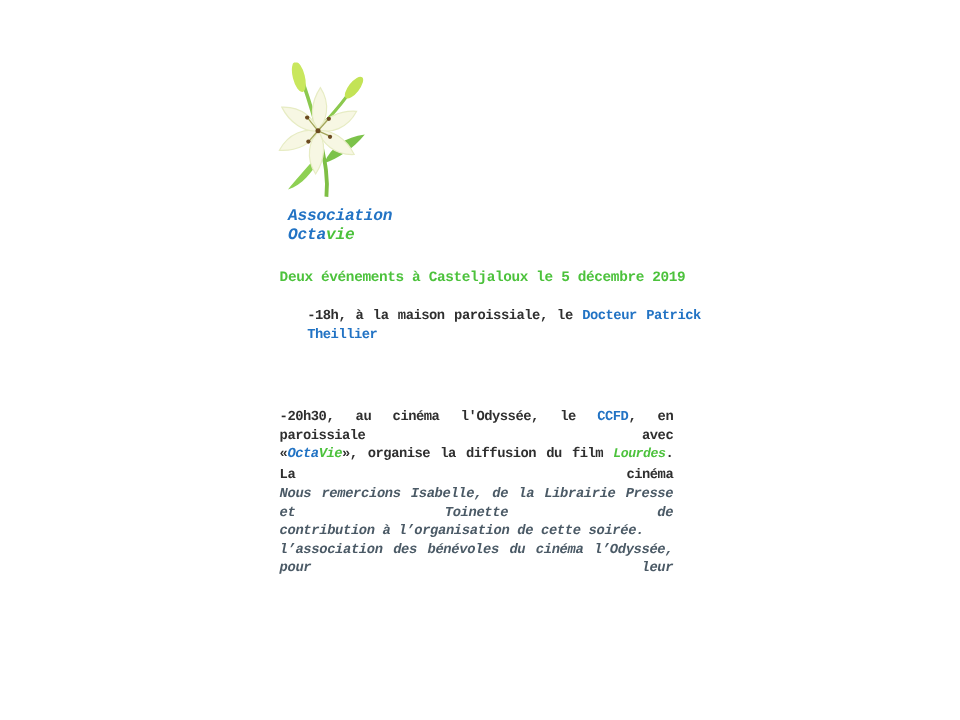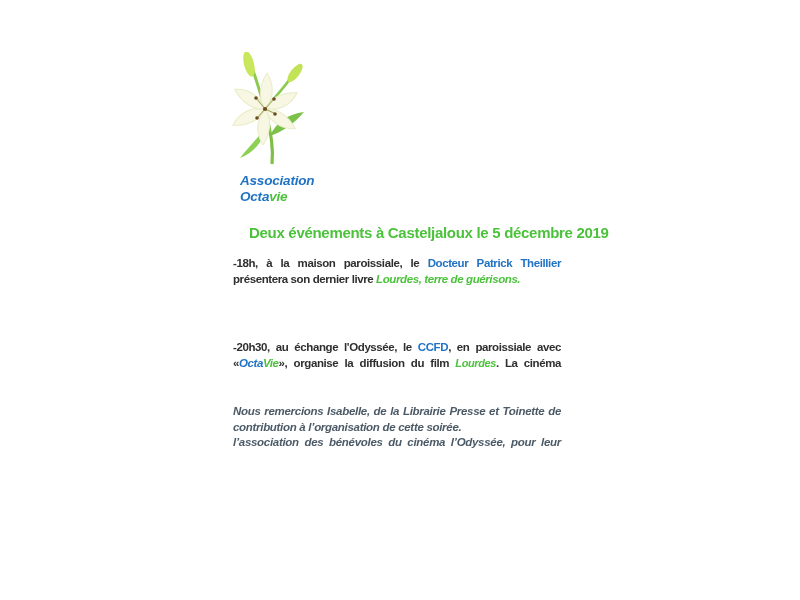--- a/index.html
+++ b/index.html
@@ -2,44 +2,44 @@
 <html lang="fr" style="--page-bg: #ffffff; --blue: #2273c4; --green: #4cc23c; --dark: #2f2f2f; --slate: #4b5a66; --petal: #f7f7e3; --petal-edge: #e7ecc4; --stem: #85c64b; --bud: #c9e75d; --leaf: #7cc24a;"><head>
 <meta charset="utf-8">
 <title>Association Octavie — Flyer</title>
 <style>
   html,body{margin:0;padding:0;background:#ffffff;}
   .page{
     position:relative;
     width:800px;height:600px;
     background:var(--page-bg,#ffffff);
     overflow:hidden;
-    font-family:Liberation Sans, sans-serif;
+    font-family:Liberation Mono, monospace;
   }
   
   .flower{position:absolute;left:212px;top:52px;width:108px;height:114px;}
   
   .brand{
     position:absolute;left:240px;top:173px;width:200px;
     font-size:13.5px;font-weight:bold;font-style:italic;
     line-height:16px;letter-spacing:-0.2px;
   }
   
   .heading{
-    position:absolute;left:249px;top:224px;width:328px;
+    position:absolute;left:233px;top:224px;width:328px;
     text-align:center;white-space:nowrap;
-    font-size:15px;font-weight:bold;letter-spacing:-0.3px;
+    font-size:12px;font-weight:bold;letter-spacing:-0.3px;
     color:var(--green,#4cc23c);
   }
   
   .para{
     position:absolute;left:233px;width:328px;
     font-size:11.5px;font-weight:bold;letter-spacing:-0.4px;
     line-height:15.5px;color:var(--dark,#2f2f2f);
   }
-  .para-1{top:256px;}
+  .para-1{top:256px;margin-left:23px;}
   .para-2{top:297px;}
   .para-3{top:340px;}
   .para-footer{
     top:404px;
     font-style:italic;
     color:var(--slate,#4b5a66);
     letter-spacing:-0.3px;
   }
   .line-just{text-align:justify;text-align-last:justify;}
   .line-last{text-align:left;text-align-last:left;}
@@ -95,26 +95,25 @@
 
   <div class="brand">
       <div class="line line-last"><span class="seg-blue-italic">Association</span></div>
       <div class="line line-last"><span class="seg-blue-italic">Octa</span><span class="seg-green-italic">vie</span></div>
     </div>
 
   <div class="heading">Deux événements à Casteljaloux le 5 décembre 2019</div>
 
   <div class="para para-1">
       <div class="line line-just"><span class="seg-dark">-18h, à la maison paroissiale, le </span><span class="seg-blue">Docteur Patrick Theillier</span></div>
-      <div class="line line-last"><span class="seg-dark">présentera son dernier livre </span><span class="seg-green-italic">Lourdes, terre de guérisons.</span></div>
     </div>
   <div class="para para-2">
     </div>
   <div class="para para-3">
-      <div class="line line-just"><span class="seg-dark">-20h30, au échange l'Odyssée, le </span><span class="seg-blue">CCFD</span><span class="seg-dark">, en paroissiale avec</span></div>
+      <div class="line line-just"><span class="seg-dark">-20h30, au cinéma l'Odyssée, le </span><span class="seg-blue">CCFD</span><span class="seg-dark">, en paroissiale avec</span></div>
       <div class="line line-just"><span class="seg-dark">«</span><span class="seg-blue-italic">Octa</span><span class="seg-green-italic">Vie</span><span class="seg-dark">», organise la diffusion du film </span><span class="seg-green-italic-large">Lourdes</span><span class="seg-dark">. La cinéma</span></div>
     </div>
   <div class="para para-footer">
       <div class="line line-just"><span class="seg-slate">Nous remercions  Isabelle,  de la Librairie Presse et  Toinette de</span></div>
       <div class="line line-last"><span class="seg-slate">contribution à l’organisation de cette soirée.</span></div>
       <div class="line line-just"><span class="seg-slate">l’association des bénévoles du cinéma l’Odyssée, pour leur</span></div>
     </div>
 
 </div>
 

